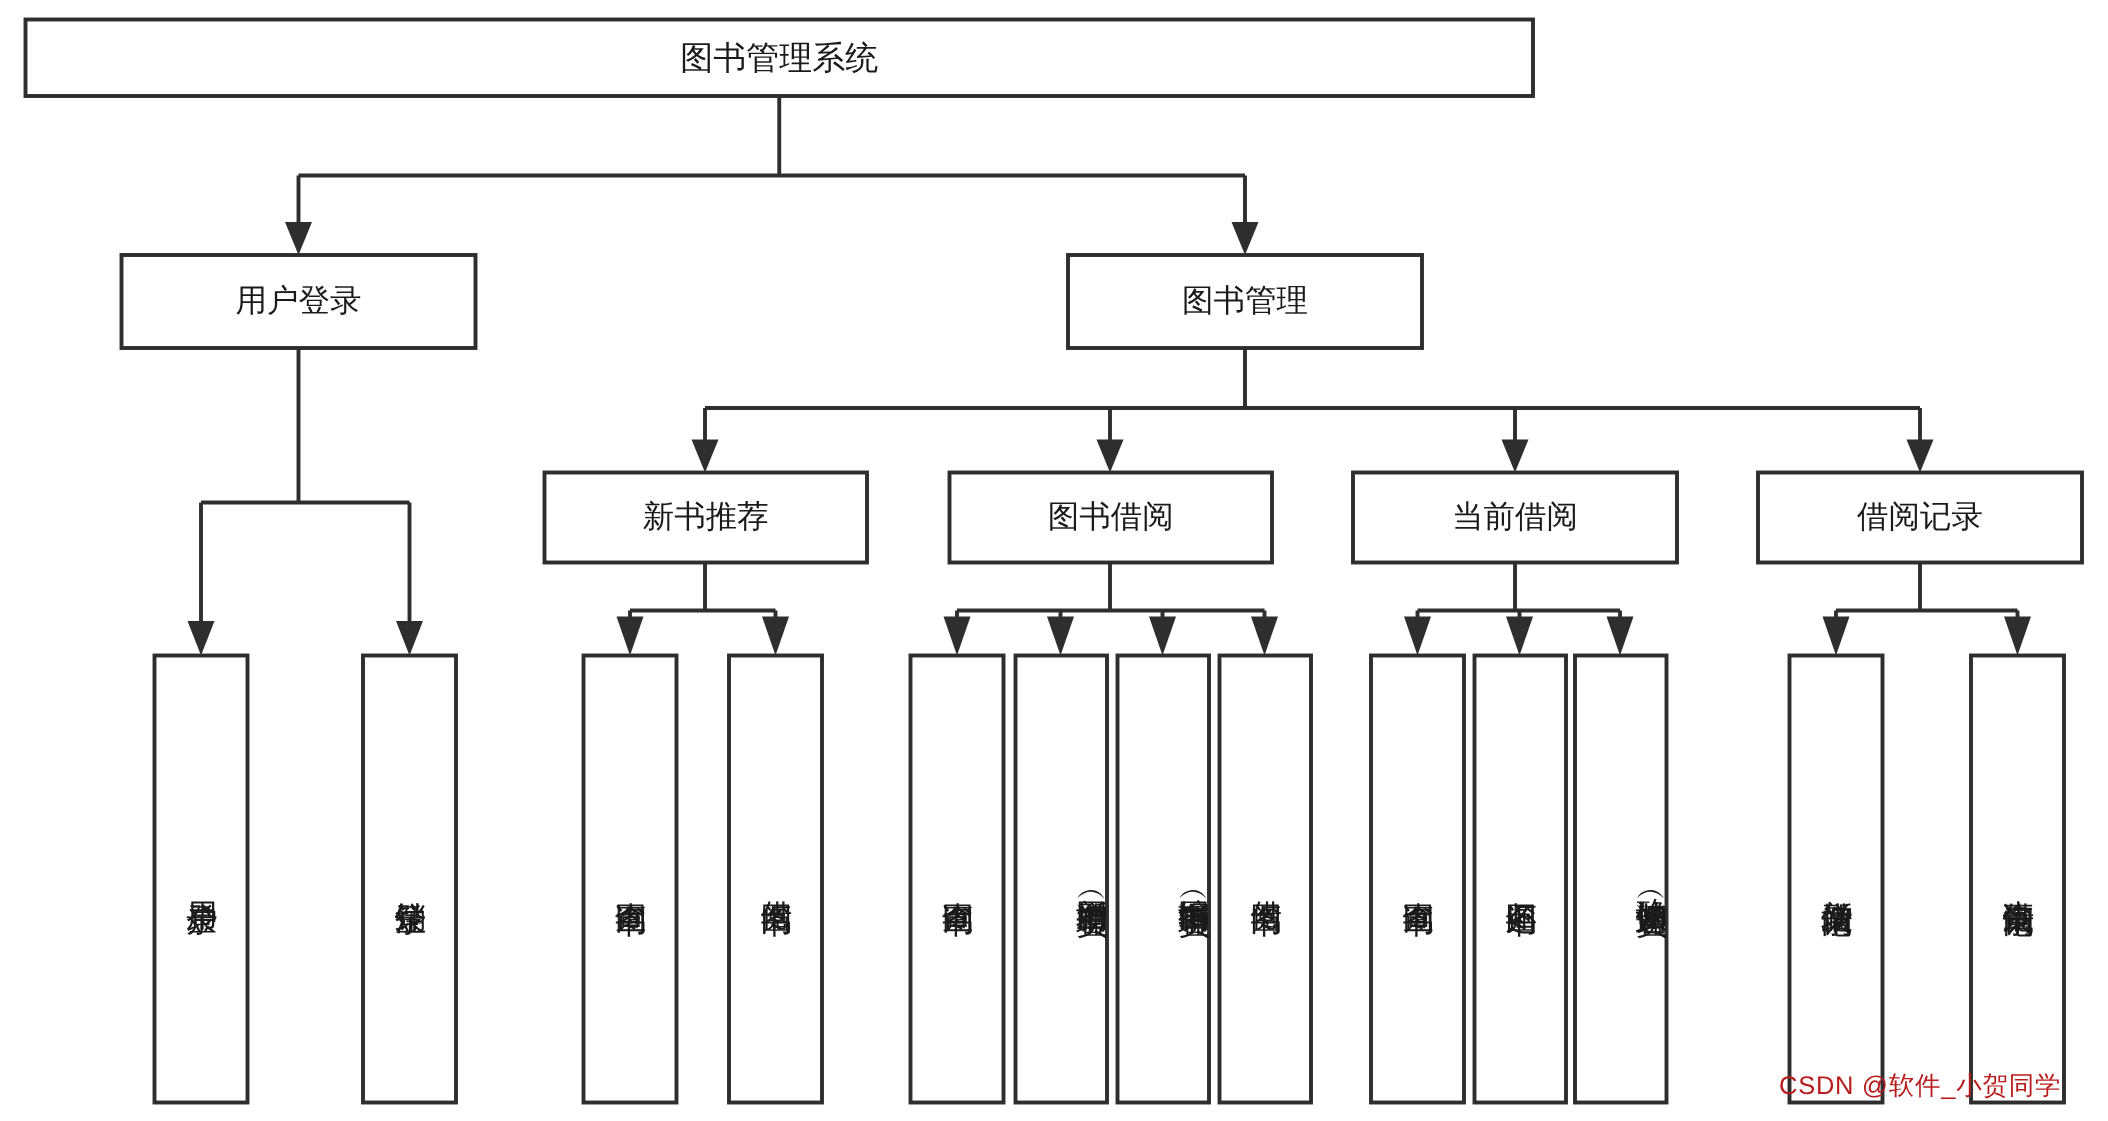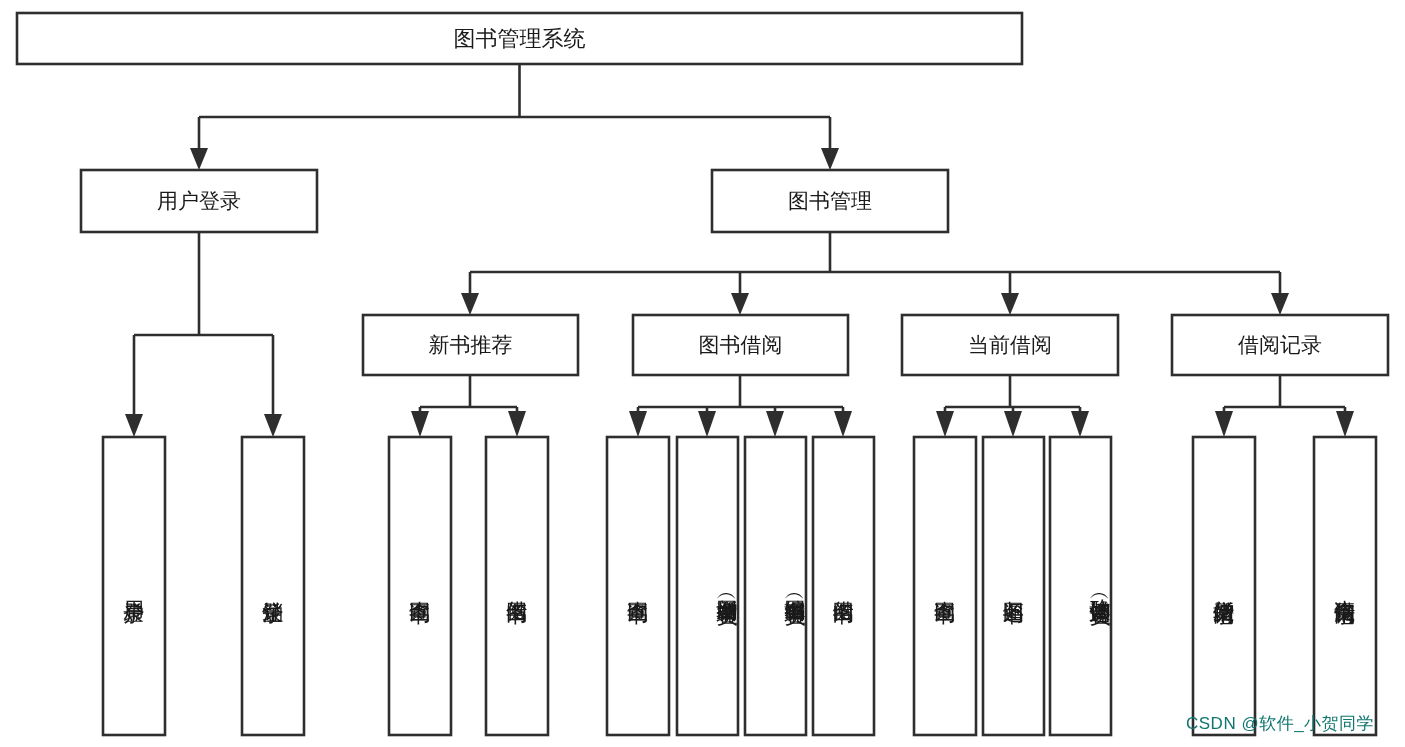--- a/index.html
+++ b/index.html
@@ -70,21 +70,21 @@
   }
   .vlabel.centered {
     align-items: center;
   }
   .watermark {
     position: absolute;
     left: 1186px;
     top: 712px;
     font-family: "Liberation Sans", "DejaVu Sans", sans-serif;
     font-size: 17px;
-    color: #0f766e;
+    color: #b91c1c;
     white-space: nowrap;
     letter-spacing: 0.5px;
   }
 </style>
 </head>
 <body>
 
 <div id="diagram-root">
 
   <svg class="diagram-canvas" viewBox="0 0 1405 747" xmlns="http://www.w3.org/2000/svg">

